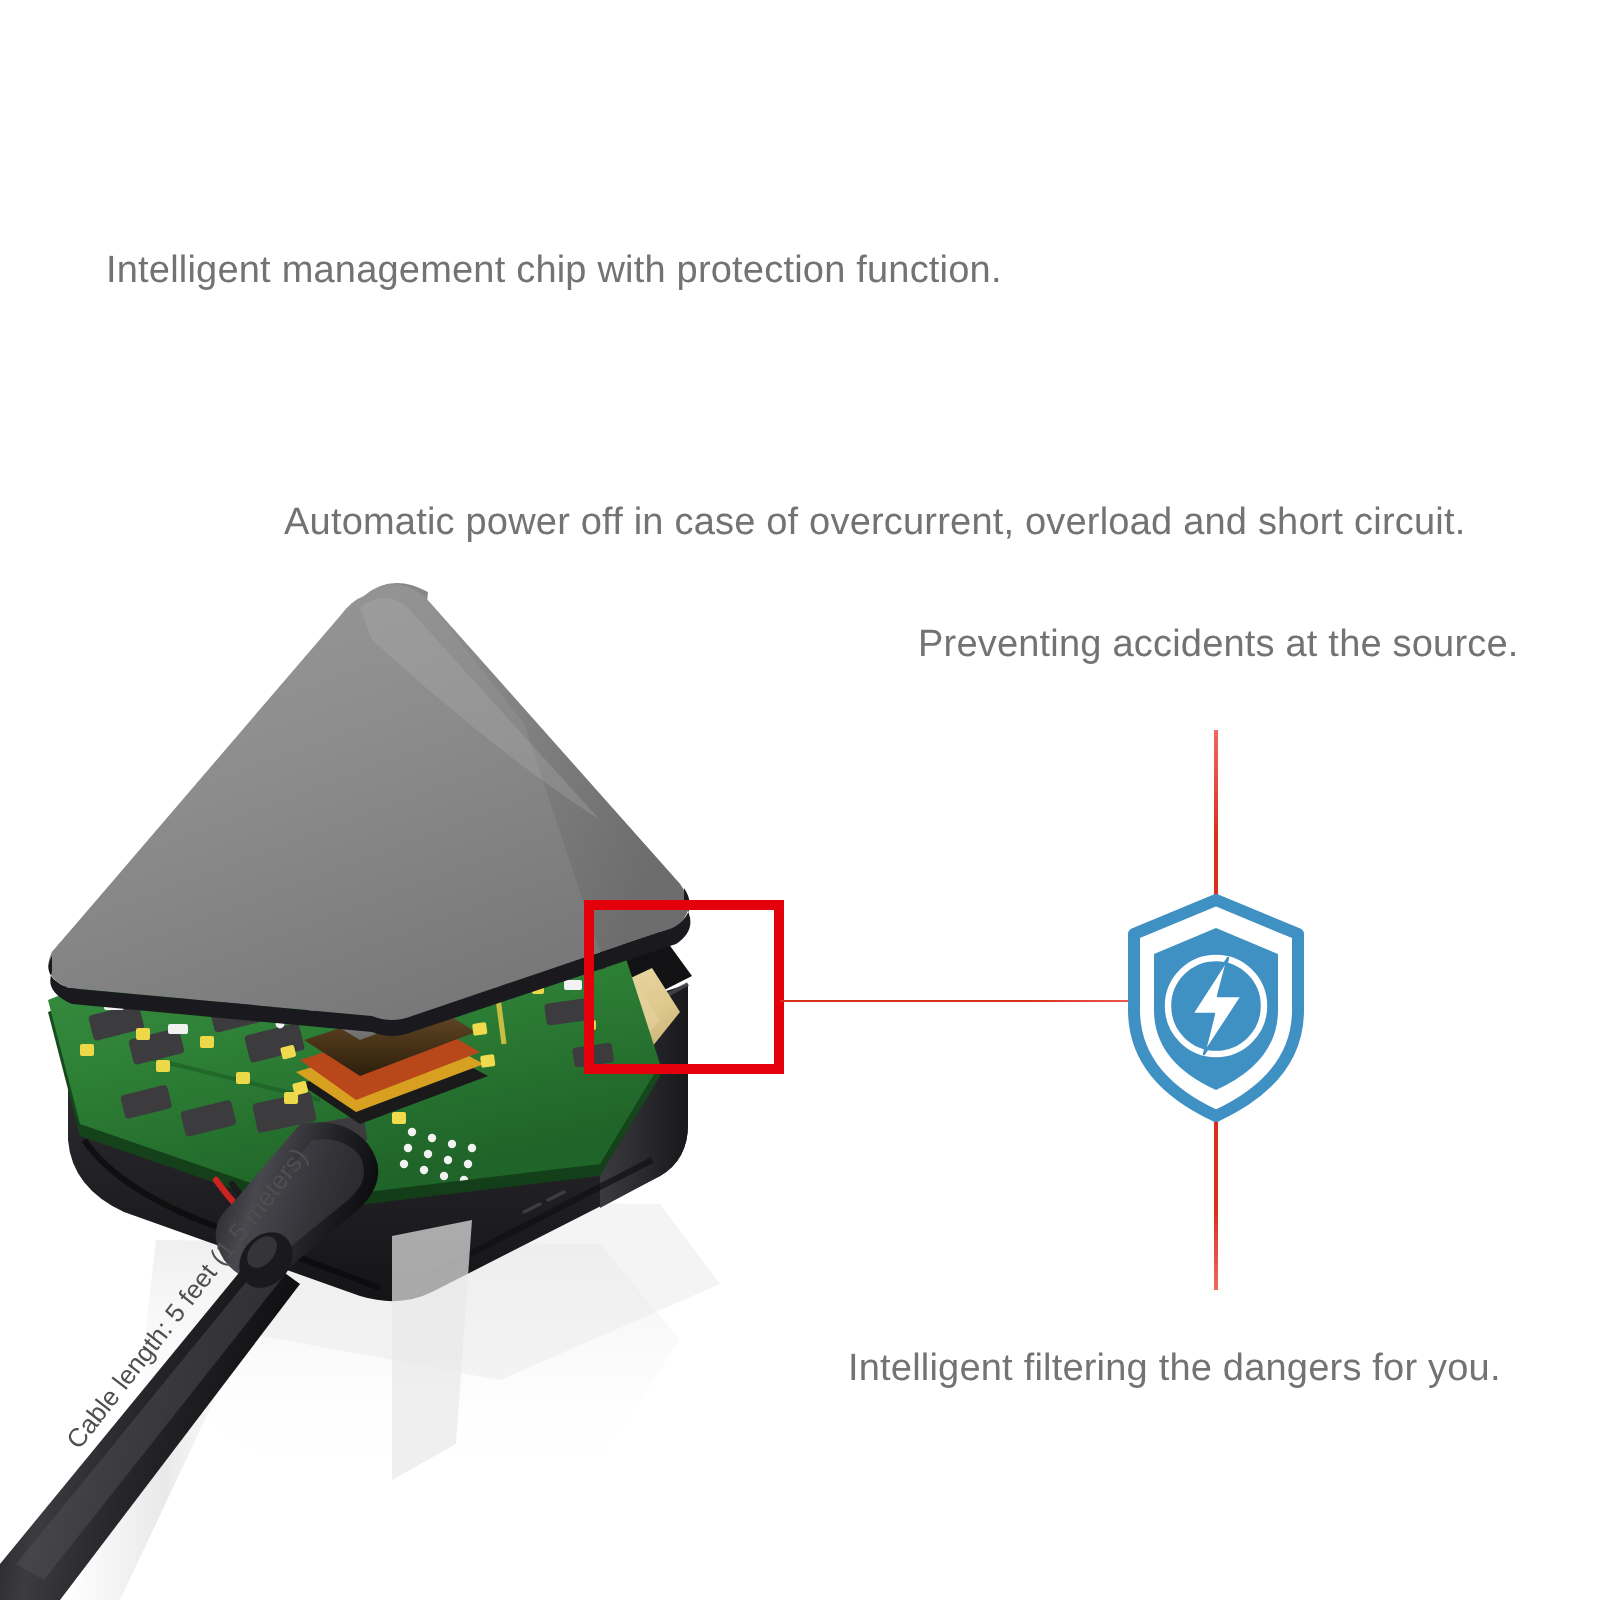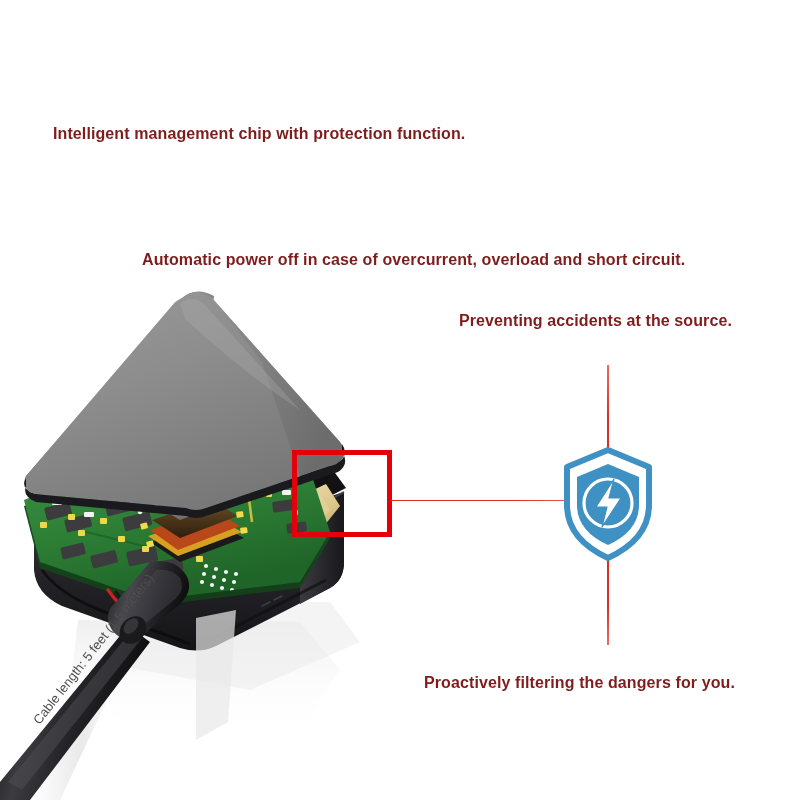--- a/index.html
+++ b/index.html
@@ -15,23 +15,23 @@
     position: relative;
     width: 800px;
     height: 800px;
     background: #ffffff;
     overflow: hidden;
   }
 
   
   .copy {
     position: absolute;
-    color: #7f1d1d;
-    font-size: 16px;
-    font-weight: 700;
+    color: #737373;
+    font-size: 19px;
+    font-weight: 400;
     letter-spacing: .1px;
     white-space: nowrap;
     line-height: 1;
   }
   #copy-line-1 { left: 53px;  top: 126px; }
   #copy-line-2 { left: 145px; top: 188px; }
   #copy-line-3 { left: 142px; top: 252px; }
   #copy-line-4 { left: 459px; top: 313px; }
   #copy-line-5 { left: 424px; top: 675px; }
 
@@ -369,17 +369,17 @@
 
       <circle cx="44" cy="56" r="24" fill="none" stroke="#ffffff" stroke-width="3.2"></circle>
 
       <path d="M 50 32 L 32 60 L 43 60 L 38 80 L 57 51 L 45 51 Z" fill="#ffffff" stroke="#3f91c4" stroke-width="1.2" stroke-linejoin="round"></path>
     </svg>
   </div>
 
   <div class="copy" id="copy-line-1">Intelligent management chip with protection function.</div>
   <div class="copy" id="copy-line-3">Automatic power off in case of overcurrent, overload and short circuit.</div>
   <div class="copy" id="copy-line-4">Preventing accidents at the source.</div>
-  <div class="copy" id="copy-line-5">Proactively filtering the dangers for you.</div>
+  <div class="copy" id="copy-line-5">Intelligent filtering the dangers for you.</div>
 
   <div id="cable-length-label">Cable length: 5 feet (1.5 meters)</div>
 
 </div>
 
 </body></html>

